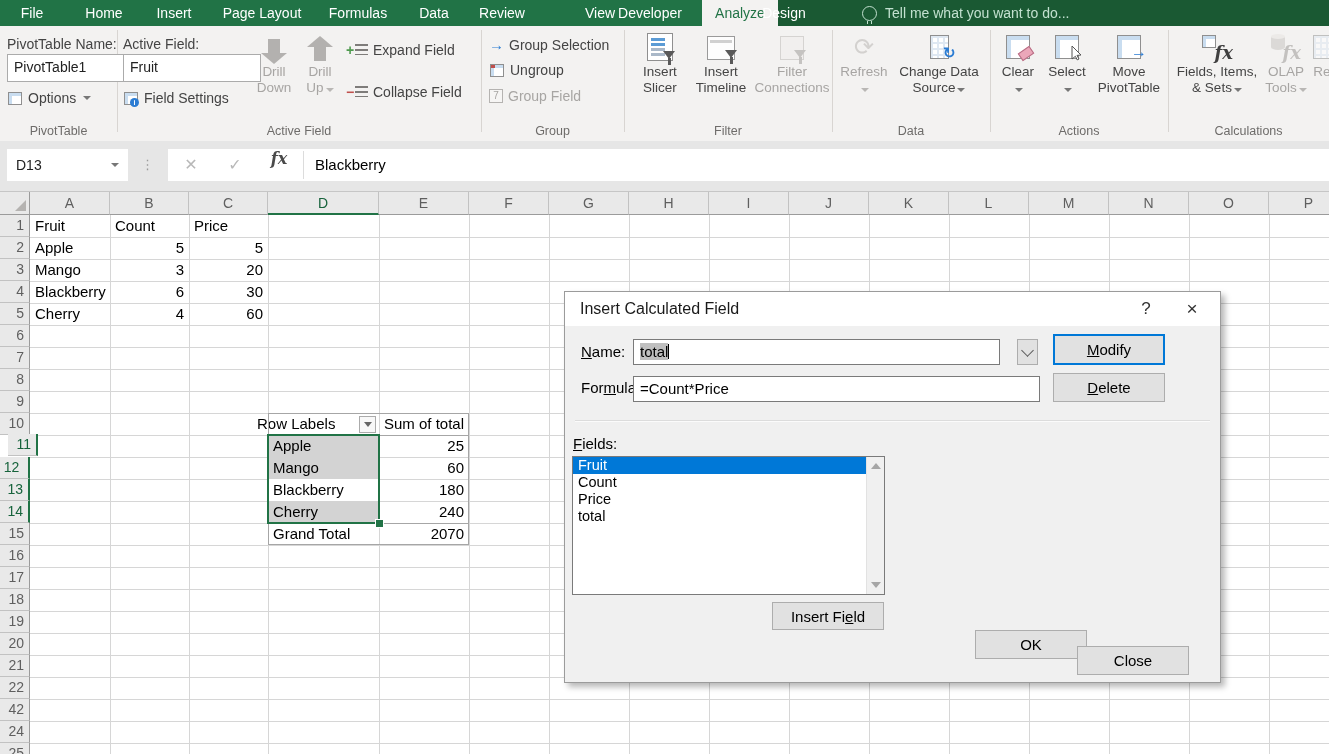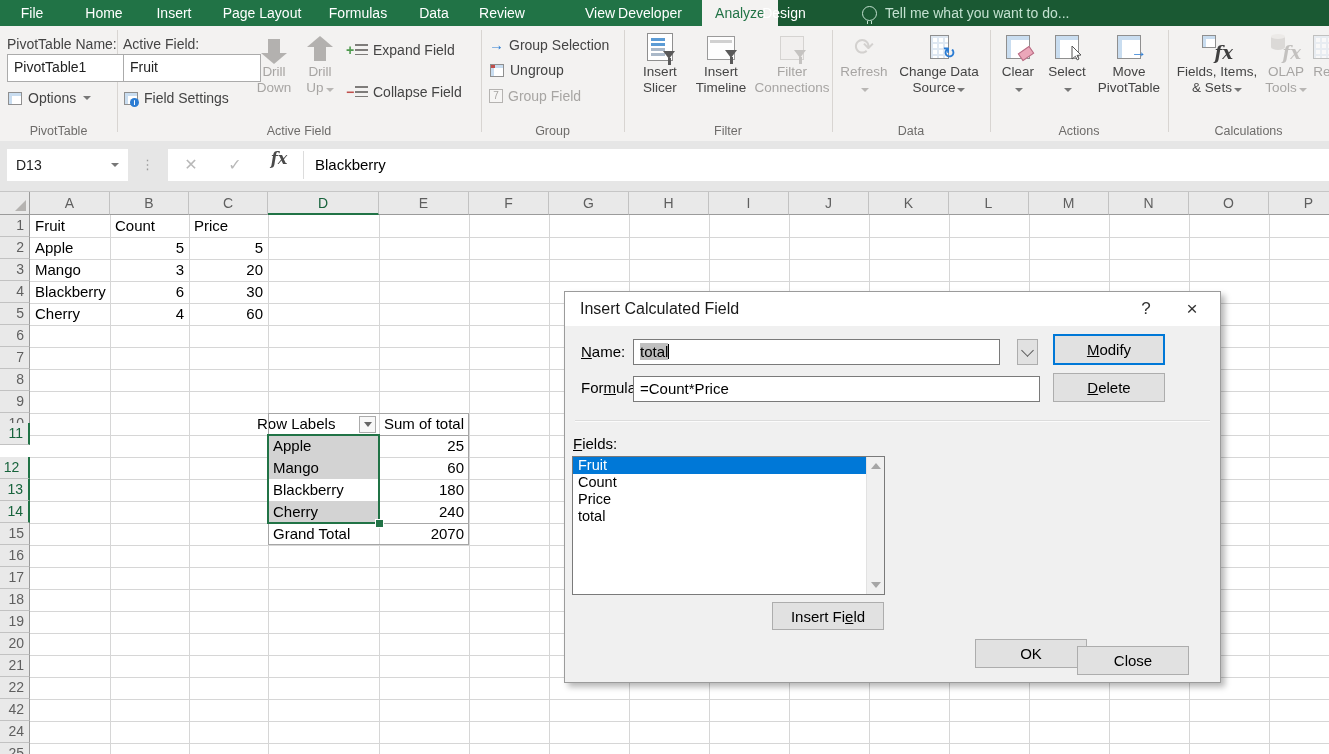--- a/index.html
+++ b/index.html
@@ -460,21 +460,21 @@
         <div class="rowhead" style="top: 23px; height: 22px;">1</div>
         <div class="rowhead" style="top: 45px; height: 22px;">2</div>
         <div class="rowhead" style="top: 67px; height: 22px;">3</div>
         <div class="rowhead" style="top: 89px; height: 22px;">4</div>
         <div class="rowhead" style="top: 111px; height: 22px;">5</div>
         <div class="rowhead" style="top: 133px; height: 22px;">6</div>
         <div class="rowhead" style="top: 155px; height: 22px;">7</div>
         <div class="rowhead" style="top: 177px; height: 22px;">8</div>
         <div class="rowhead" style="top: 199px; height: 22px;">9</div>
         <div class="rowhead" style="top: 221px; height: 22px;">10</div>
-        <div class="rowhead selrow" style="top: 231px; height: 22px;">11</div>
+        <div class="rowhead selrow" style="top: 242px; height: 22px; margin-left: 8px;">11</div>
         <div class="rowhead selrow" style="top: 265px; height: 22px; text-align: center;">12</div>
         <div class="rowhead selrow" style="top: 287px; height: 22px;">13</div>
         <div class="rowhead selrow" style="top: 309px; height: 22px; text-align: right;">14</div>
         <div class="rowhead" style="top: 331px; height: 22px;">15</div>
         <div class="rowhead" style="top: 353px; height: 22px;">16</div>
         <div class="rowhead" style="top: 375px; height: 22px;">17</div>
         <div class="rowhead" style="top: 397px; height: 22px;">18</div>
         <div class="rowhead" style="top: 419px; height: 22px;">19</div>
         <div class="rowhead" style="top: 441px; height: 22px;">20</div>
         <div class="rowhead" style="top: 463px; height: 22px;">21</div>
@@ -513,17 +513,17 @@
           <div class="fitem">Count</div>
           <div class="fitem">Price</div>
           <div class="fitem">total</div>
         </div>
       <div id="fscroll">
         <span class="sarr up"></span>
         <span class="sarr dn"></span>
       </div>
     </div>
     <div class="dbtn" style="left:207px;top:310px;width:112px;height:28px">Insert Fi<u>e</u>ld</div>
-    <div class="dbtn" style="left:410px;top:347px;width:112px;height:29px">OK</div>
+    <div class="dbtn" style="left:410px;top:338px;width:112px;height:29px">OK</div>
     <div class="dbtn" style="left:512px;top:354px;width:112px;height:29px">Close</div>
   </div>
 
 </div>
 
 </body></html>

